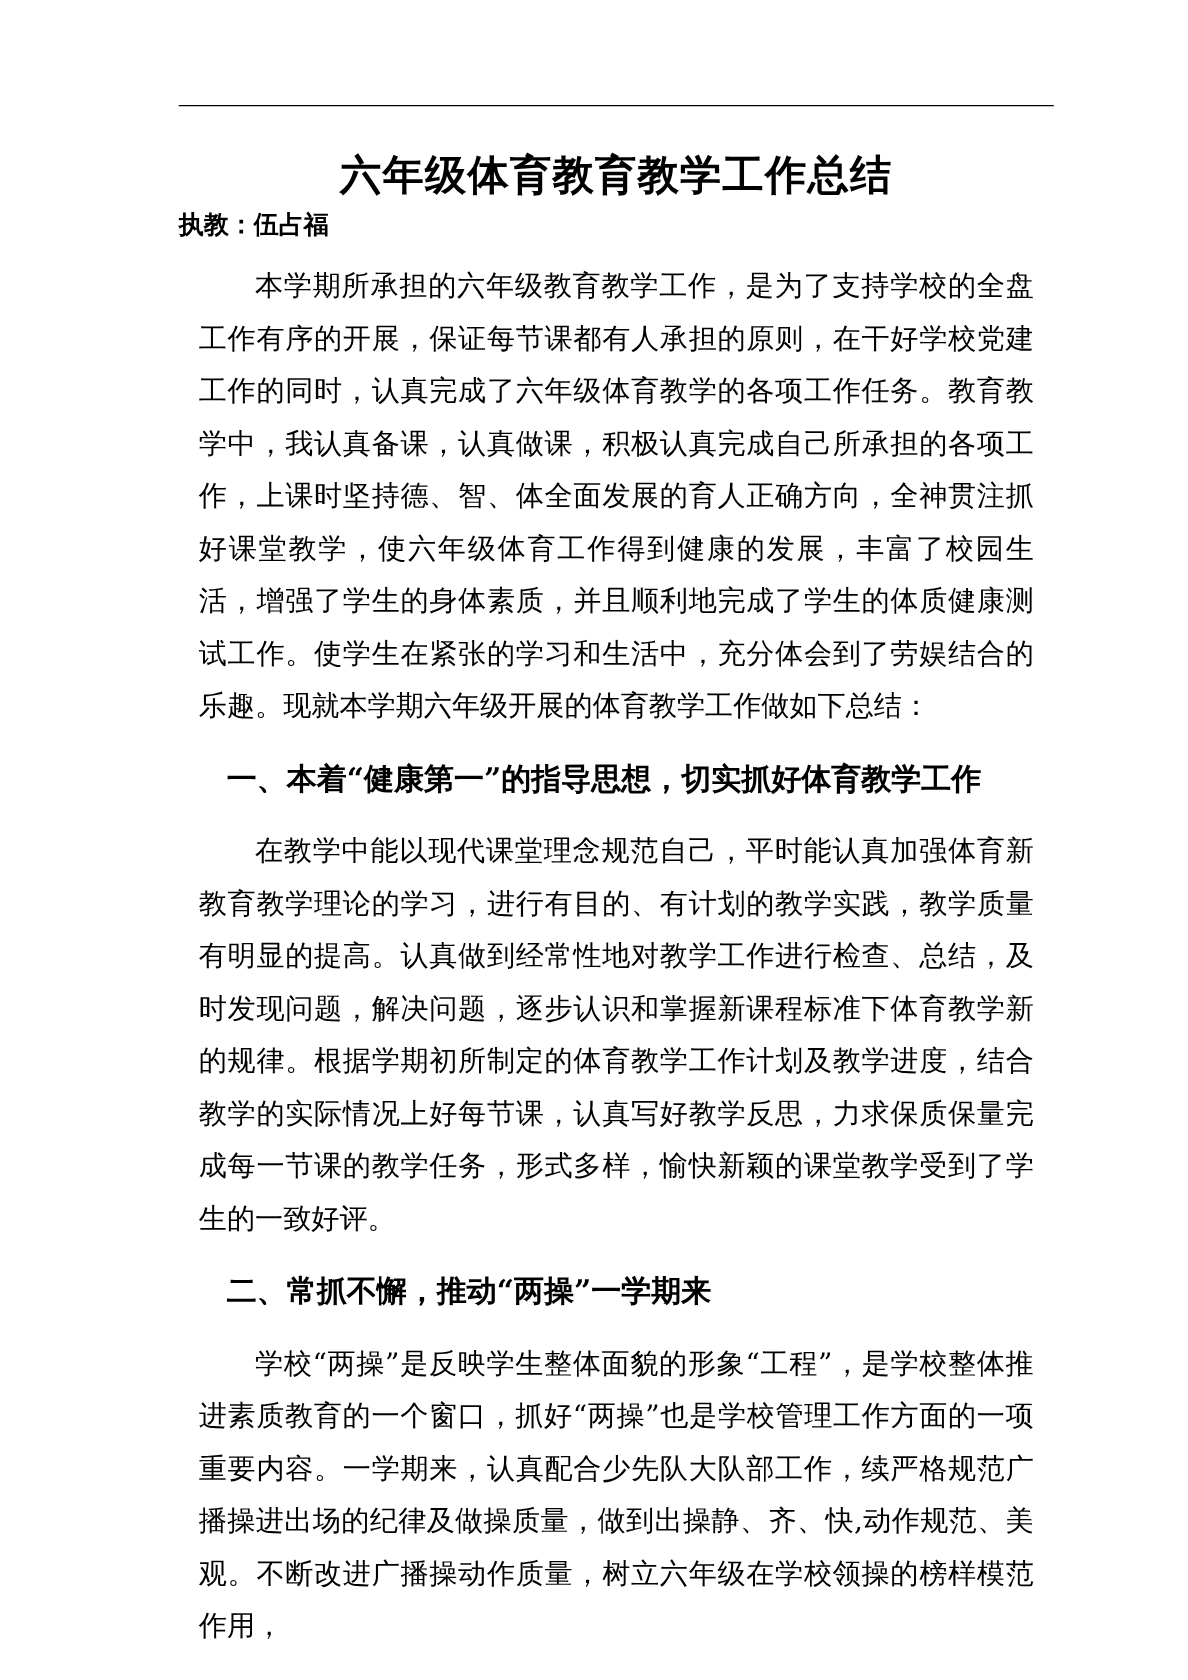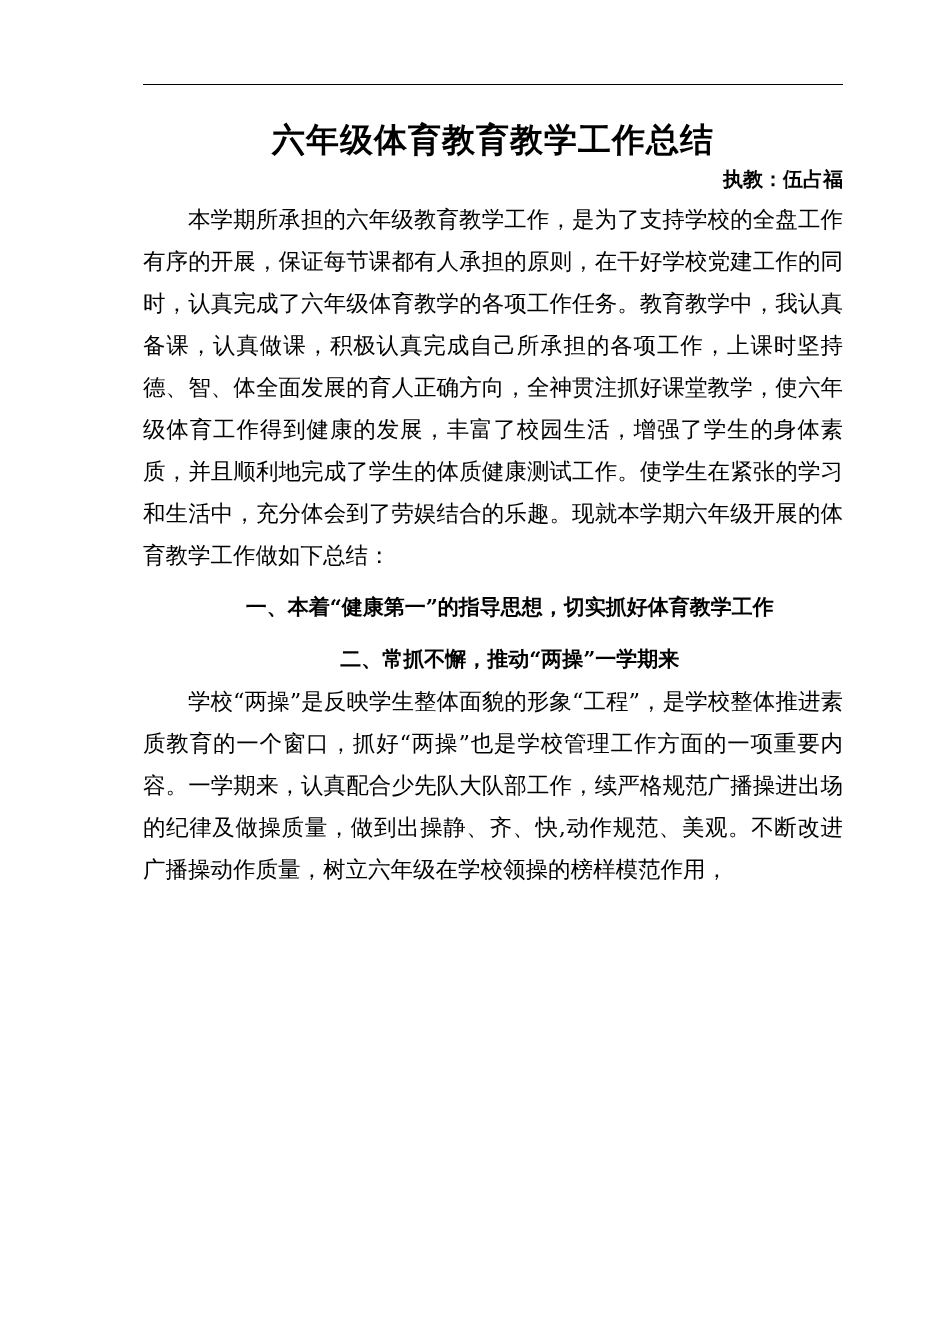--- a/index.html
+++ b/index.html
@@ -38,58 +38,58 @@
     font-size: 33px;
     font-weight: bold;
     text-align: center;
     letter-spacing: 1px;
     line-height: 1.25;
     margin: 0 0 6px 0;
   }
   .doc-subtitle {
     font-size: 20px;
     font-weight: bold;
-    text-align: right;
+    text-align: left;
     line-height: 1.3;
     margin: 0 0 6px 0;
   }
   p.body-para {
     font-size: 22.5px;
     line-height: 42px;
     text-align: justify;
     text-justify: inter-ideograph;
-    margin: 0;
+    margin: 16px;
     text-indent: 2em;
     letter-spacing: 0px;
   }
   h2.section-heading {
-    font-size: 21px;
+    font-size: 24px;
     font-weight: bold;
     line-height: 42px;
     margin: 10px 0 0 0;
     text-indent: 1.6em;
     letter-spacing: 0px;
-    text-align: center;
   }
 </style>
 </head>
 <body>
 
 <div class="page">
   <div class="content">
 
     <div class="header-rule"></div>
 
     <h1 class="doc-title">六年级体育教育教学工作总结</h1>
     <div class="doc-subtitle">执教：伍占福</div>
 
     <p class="body-para">本学期所承担的六年级教育教学工作，是为了支持学校的全盘工作有序的开展，保证每节课都有人承担的原则，在干好学校党建工作的同时，认真完成了六年级体育教学的各项工作任务。教育教学中，我认真备课，认真做课，积极认真完成自己所承担的各项工作，上课时坚持德、智、体全面发展的育人正确方向，全神贯注抓好课堂教学，使六年级体育工作得到健康的发展，丰富了校园生活，增强了学生的身体素质，并且顺利地完成了学生的体质健康测试工作。使学生在紧张的学习和生活中，充分体会到了劳娱结合的乐趣。现就本学期六年级开展的体育教学工作做如下总结：</p>
 
     <h2 class="section-heading">一、本着“健康第一”的指导思想，切实抓好体育教学工作</h2>
 
 
+    <p class="body-para">在教学中能以现代课堂理念规范自己，平时能认真加强体育新教育教学理论的学习，进行有目的、有计划的教学实践，教学质量有明显的提高。认真做到经常性地对教学工作进行检查、总结，及时发现问题，解决问题，逐步认识和掌握新课程标准下体育教学新的规律。根据学期初所制定的体育教学工作计划及教学进度，结合教学的实际情况上好每节课，认真写好教学反思，力求保质保量完成每一节课的教学任务，形式多样，愉快新颖的课堂教学受到了学生的一致好评。</p>
 
     <h2 class="section-heading">二、常抓不懈，推动“两操”一学期来</h2>
 
     <p class="body-para">学校“两操”是反映学生整体面貌的形象“工程”，是学校整体推进素质教育的一个窗口，抓好“两操”也是学校管理工作方面的一项重要内容。一学期来，认真配合少先队大队部工作，续严格规范广播操进出场的纪律及做操质量，做到出操静、齐、快,动作规范、美观。不断改进广播操动作质量，树立六年级在学校领操的榜样模范作用，</p>
 
   </div>
 </div>
 
 </body></html>

